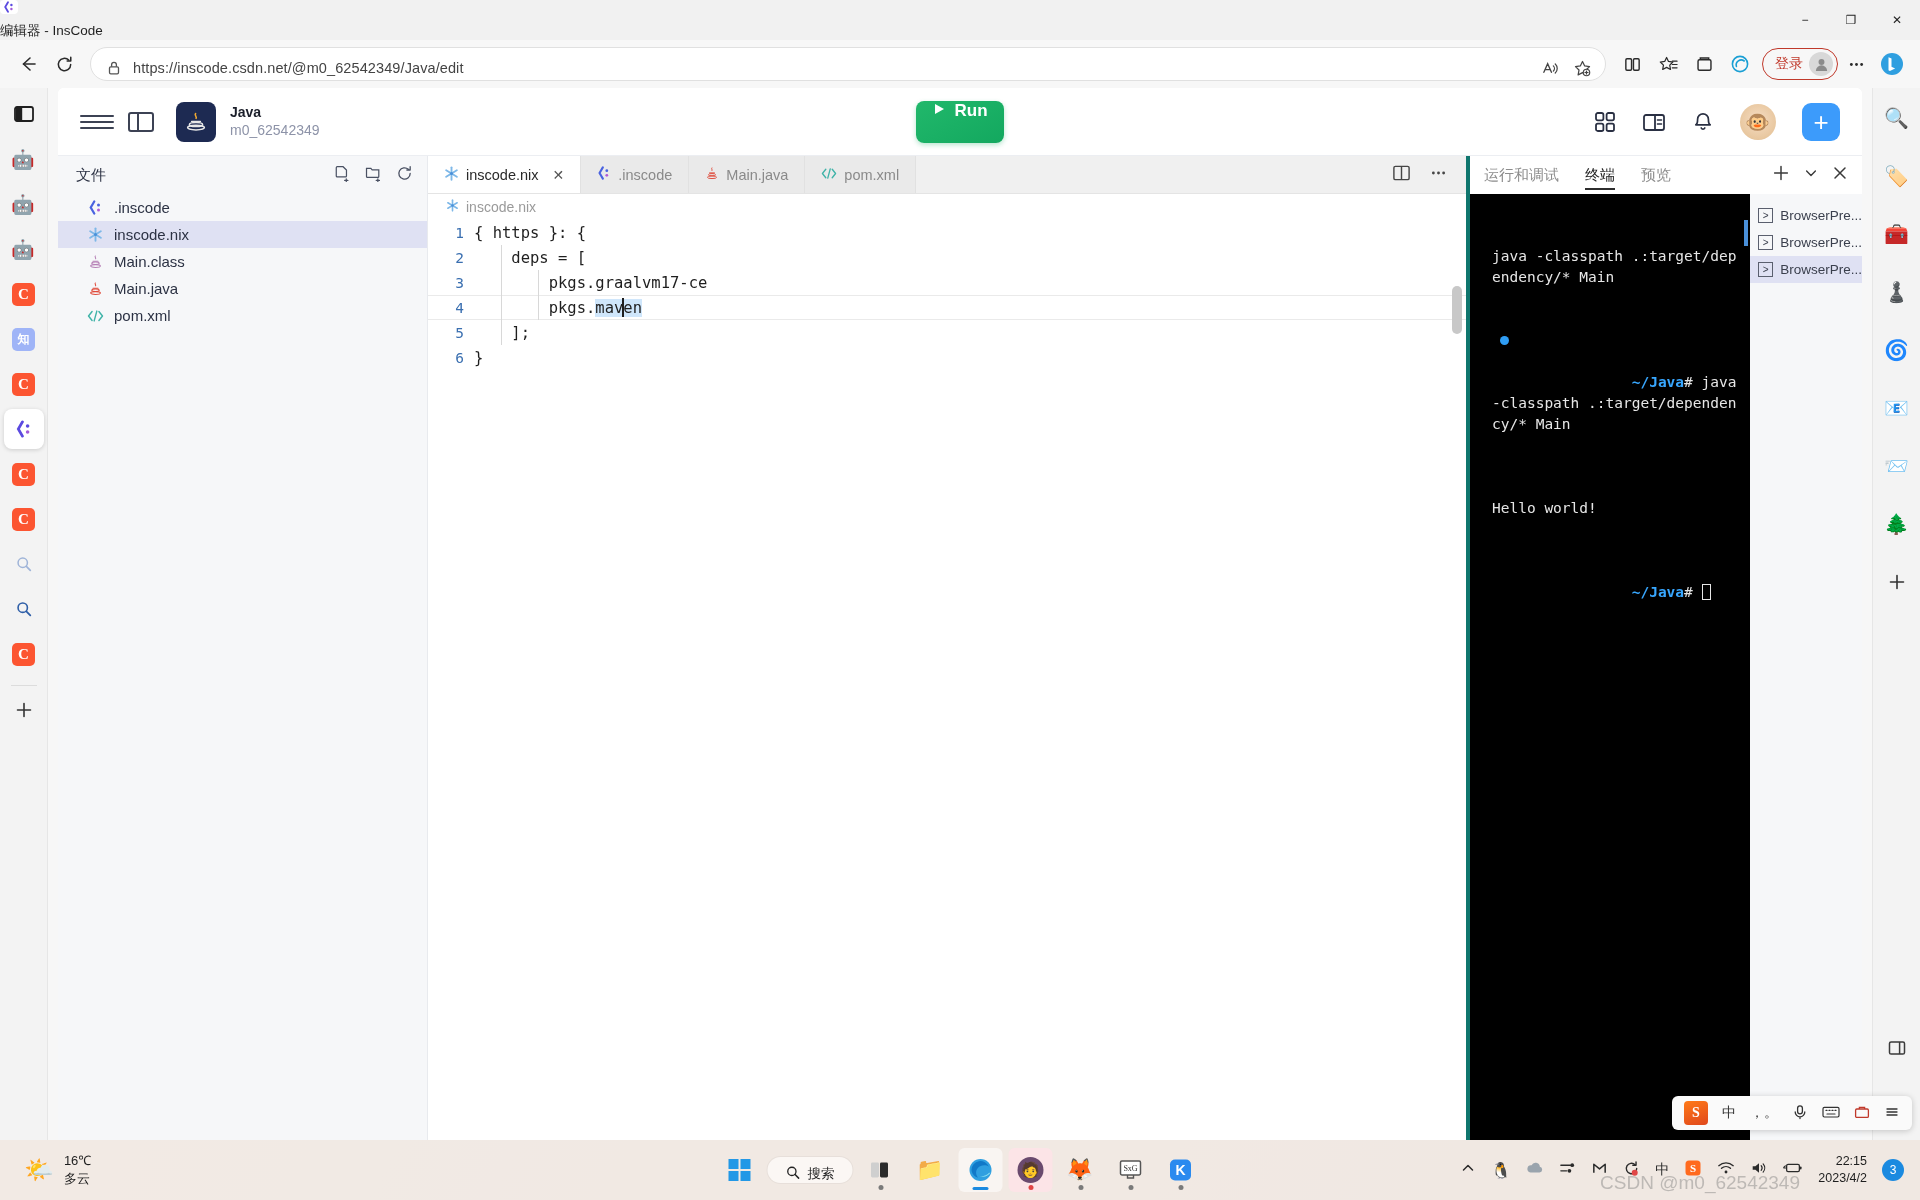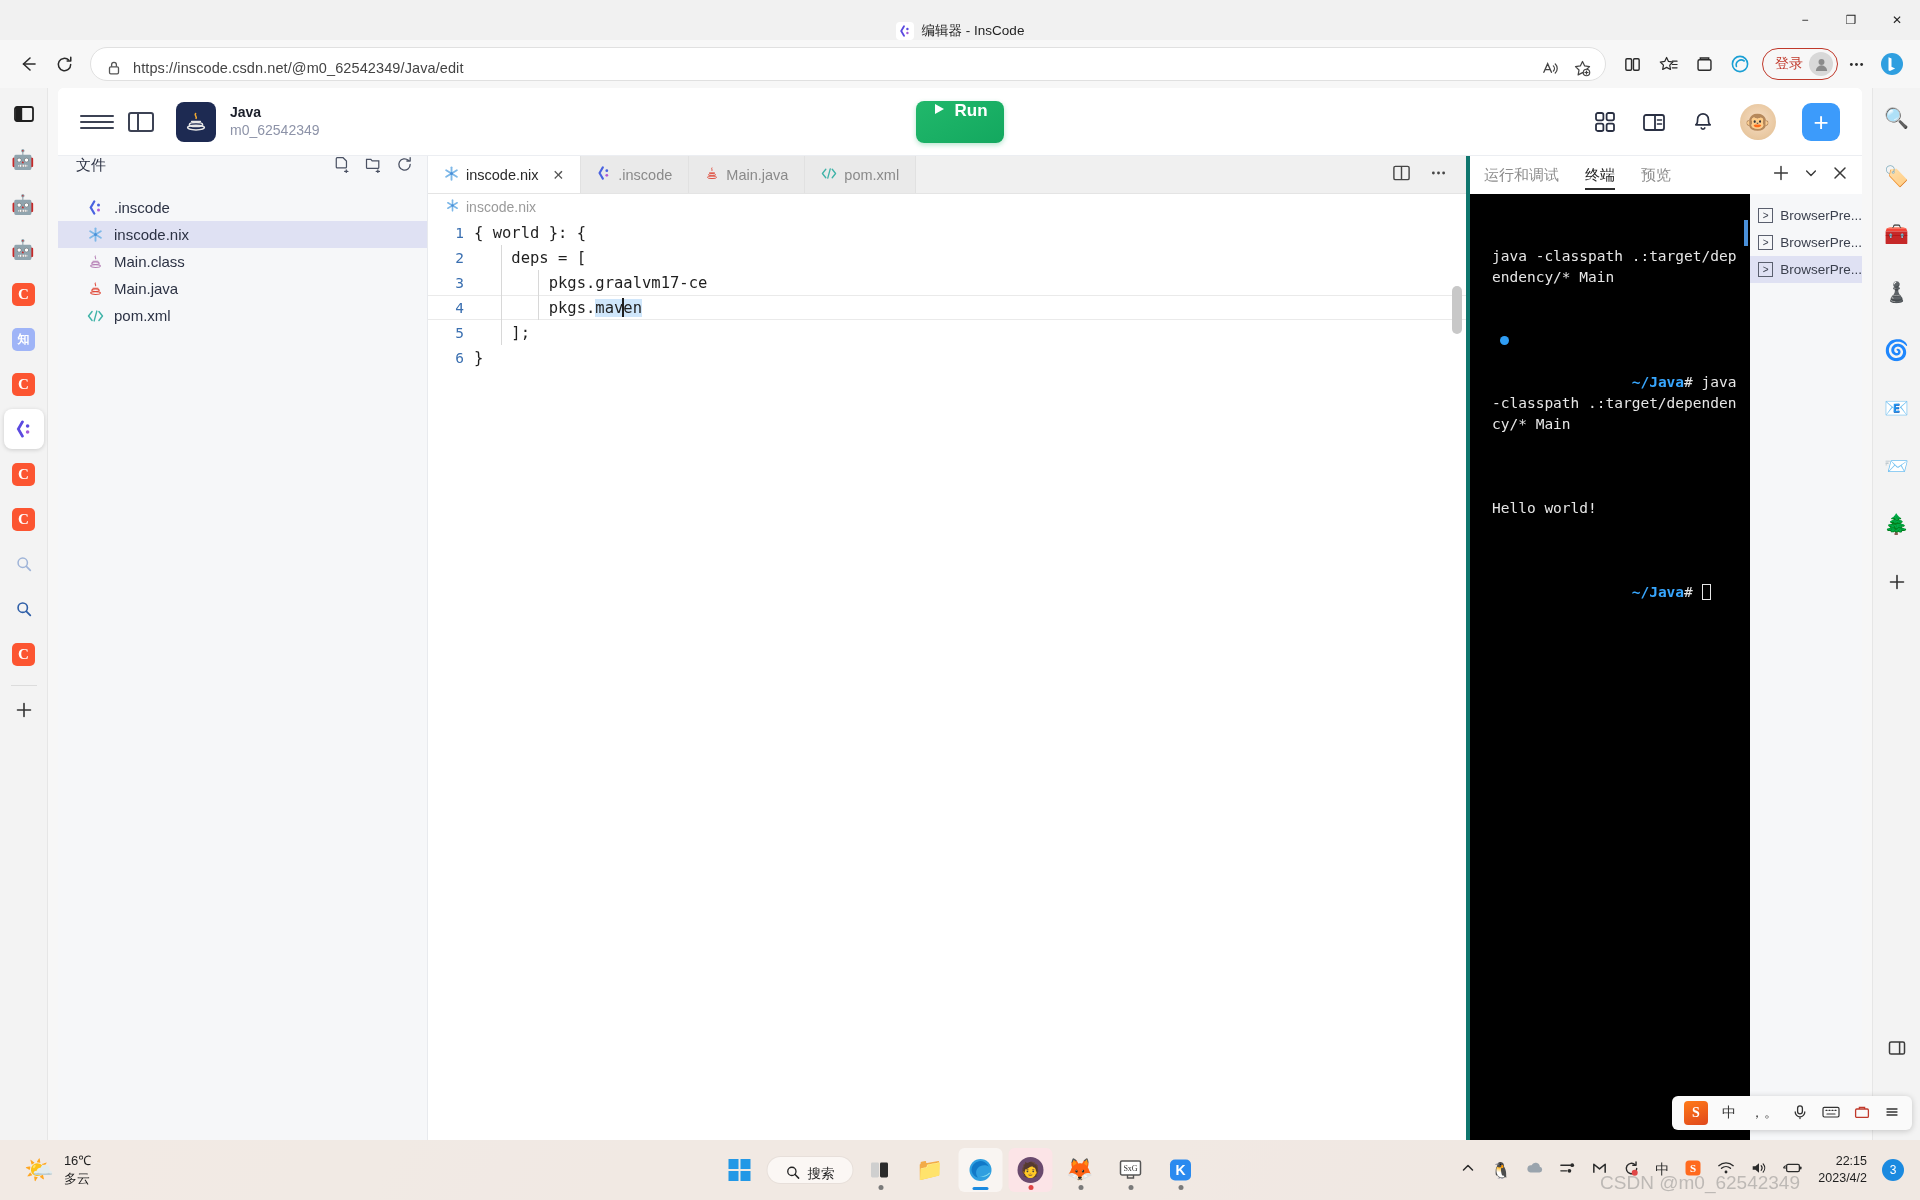--- a/index.html
+++ b/index.html
@@ -23,21 +23,21 @@
     background: #f7f7f7;
   }
 
   
   .titlebar {
     position: absolute; left: 0; top: 0; width: 1920px; height: 40px;
     background: #f1f1f1;
   }
   .tb-center {
     position: absolute; left: 0; top: 0; width: 1920px; height: 40px;
-    display: flex; align-items: flex-end; justify-content: center; gap: 8px;
+    display: flex; align-items: flex-start; justify-content: center; gap: 8px; flex-direction: column;
   }
   .tb-favicon {
     width: 18px; height: 18px; border-radius: 4px; background: #fff;
     display: flex; align-items: center; justify-content: center;
     font-size: 11px; color: #5b4ae0; font-weight: bold; line-height: 1;
   }
   .tb-title { font-size: 13.5px; color: #1f1f1f; }
   .win-ctrls {
     position: absolute; right: 0; top: 0; height: 40px; display: flex;
   }
@@ -167,21 +167,21 @@
     color: #fff; font-size: 26px; line-height: 1;
     display: flex; align-items: center; justify-content: center;
   }
 
   
   .appbody { display: flex; height: 984px; }
 
   
   .files { width: 370px; background: #f6f7f9; border-right: 1px solid #e8eaee; }
   .files-hdr {
-    height: 38px; display: flex; align-items: flex-start; padding: 0 14px 0 18px;
+    height: 38px; display: flex; align-items: center; padding: 0 14px 0 18px;
   }
   .files-title { font-size: 15px; color: #2c3244; }
   .files-acts { margin-left: auto; display: flex; gap: 14px; color: #4a5163; }
   .frow {
     height: 27px; display: flex; align-items: center; gap: 9px; padding-left: 28px;
     font-size: 15px; color: #2c3244;
   }
   .frow.sel { background: #dfe1f3; }
   .fico { width: 19px; display: flex; align-items: center; justify-content: center; }
 
@@ -756,21 +756,21 @@
                   </g>
                   <circle cx="8" cy="8" r="1.6" fill="#4a90d9"></circle>
                 </svg>
             </span>
             <span>inscode.nix</span>
           </div>
 
           <div class="code">
             <div class="cline">
               <span class="lnum">1</span>
-              <span class="ctext">{ world }: {</span>
+              <span class="ctext">{ https }: {</span>
             </div>
             <div class="cline">
               <span class="lnum">2</span>
               <span class="ctext">    deps = [</span>
             </div>
             <div class="cline">
               <span class="lnum">3</span>
               <span class="ctext">        pkgs.graalvm17-ce</span>
             </div>
             <div class="cline cur">

